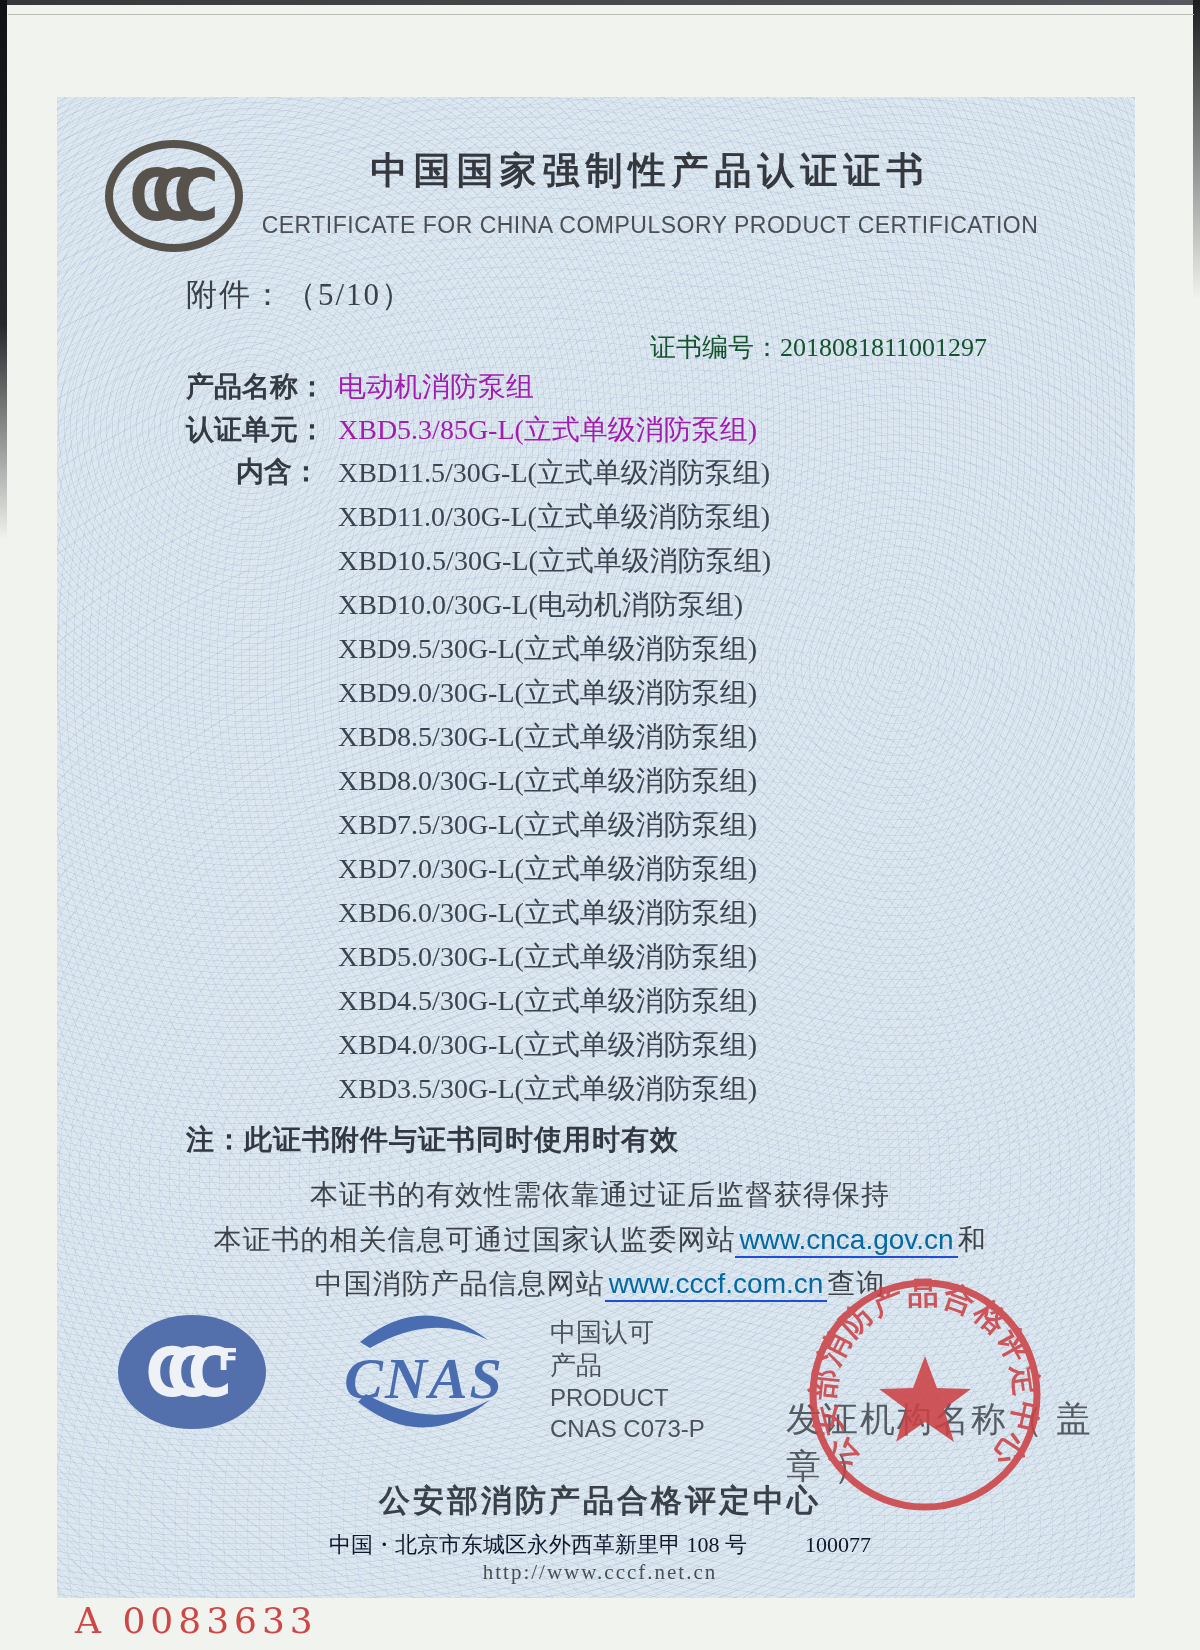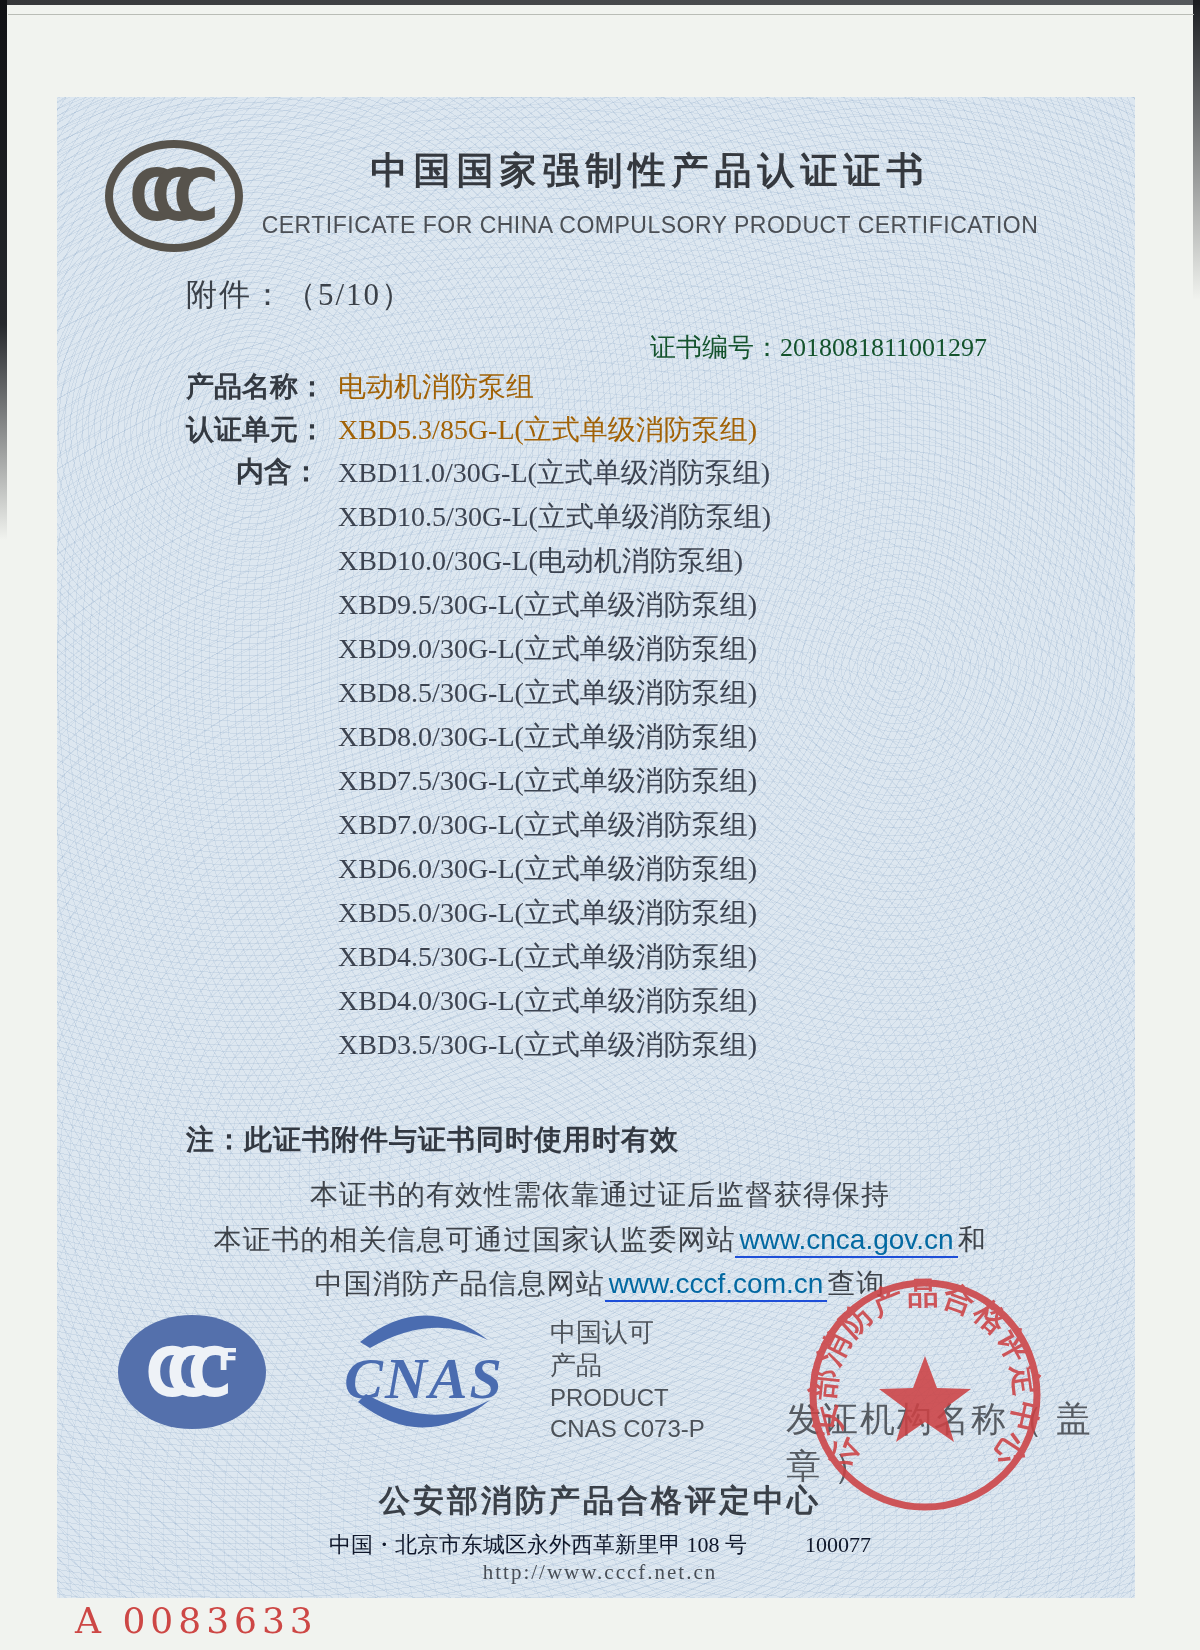--- a/index.html
+++ b/index.html
@@ -32,21 +32,21 @@
 
   .title-zh{left:270px;top:146px;width:760px;text-align:center;font-family:"Liberation Sans", sans-serif;
     font-weight:bold;font-size:37px;color:#35393f;letter-spacing:6px;}
   .title-en{left:220px;top:212px;width:860px;text-align:center;font-family:"Liberation Sans", sans-serif;
     font-size:23px;color:#4b4f55;letter-spacing:0.5px;}
 
   .attachment{left:186px;top:274px;font-size:31px;color:#3b4149;letter-spacing:2px;}
   .cert-no{left:650px;top:330px;font-size:26px;color:#14532d;}
 
   .field-label{font-family:"Liberation Sans", sans-serif;font-weight:bold;font-size:28px;color:#343a42;}
-  .field-value{font-size:28px;color:#a16207;}
+  .field-value{font-size:28px;color:#a21caf;}
   .mono-model{font-family:"Liberation Serif", serif;}
 
   .lbl-product{left:186px;top:368px;}
   .val-product{left:338px;top:368px;}
   .lbl-unit{left:186px;top:411px;}
   .val-unit{left:338px;top:411px;}
   .lbl-includes{left:186px;top:453px;width:134px;text-align:right;font-family:Liberation Serif, serif;}
   .includes-list{left:338px;top:453px;width:560px;}
   .includes-list div{height:44px;line-height:40px;font-size:28px;color:#3c4350;}
 
@@ -108,20 +108,21 @@
   <div class="abs cert-no">证书编号：2018081811001297</div>
 
   <div class="abs field-label lbl-product">产品名称：</div>
   <div class="abs field-value val-product">电动机消防泵组</div>
 
   <div class="abs field-label lbl-unit">认证单元：</div>
   <div class="abs field-value val-unit mono-model">XBD5.3/85G-L(立式单级消防泵组)</div>
 
   <div class="abs field-label lbl-includes">内含：</div>
   <div class="abs includes-list">
+    <div class="mono-model">XBD11.5/30G-L(立式单级消防泵组)</div>
     <div class="mono-model">XBD11.0/30G-L(立式单级消防泵组)</div>
     <div class="mono-model">XBD10.5/30G-L(立式单级消防泵组)</div>
     <div class="mono-model">XBD10.0/30G-L(电动机消防泵组)</div>
     <div class="mono-model">XBD9.5/30G-L(立式单级消防泵组)</div>
     <div class="mono-model">XBD9.0/30G-L(立式单级消防泵组)</div>
     <div class="mono-model">XBD8.5/30G-L(立式单级消防泵组)</div>
     <div class="mono-model">XBD8.0/30G-L(立式单级消防泵组)</div>
     <div class="mono-model">XBD7.5/30G-L(立式单级消防泵组)</div>
     <div class="mono-model">XBD7.0/30G-L(立式单级消防泵组)</div>
     <div class="mono-model">XBD6.0/30G-L(立式单级消防泵组)</div>

